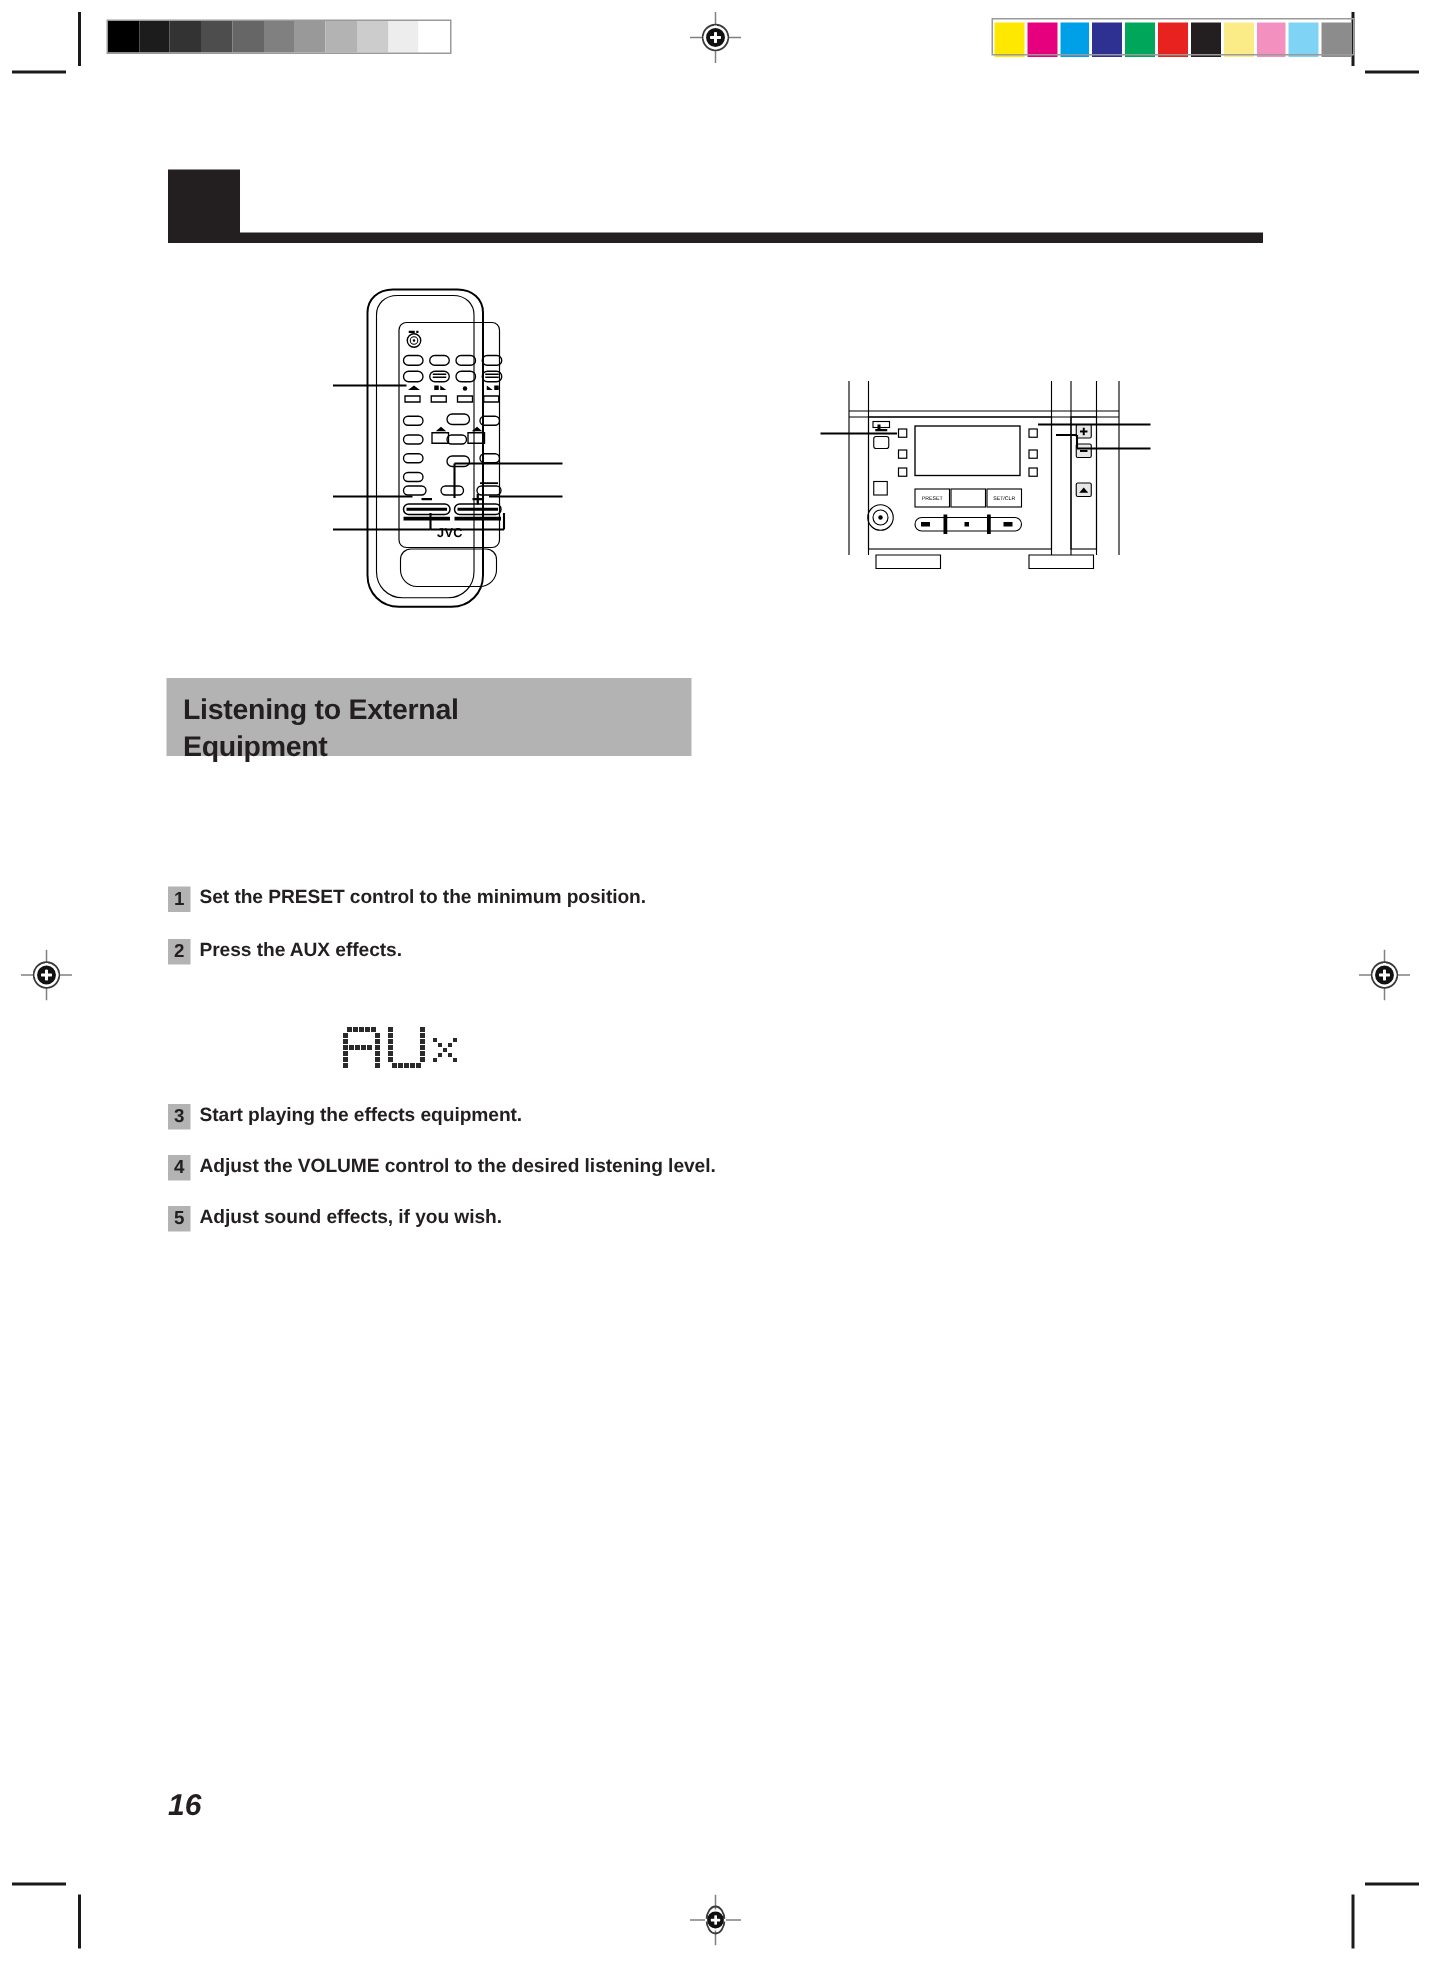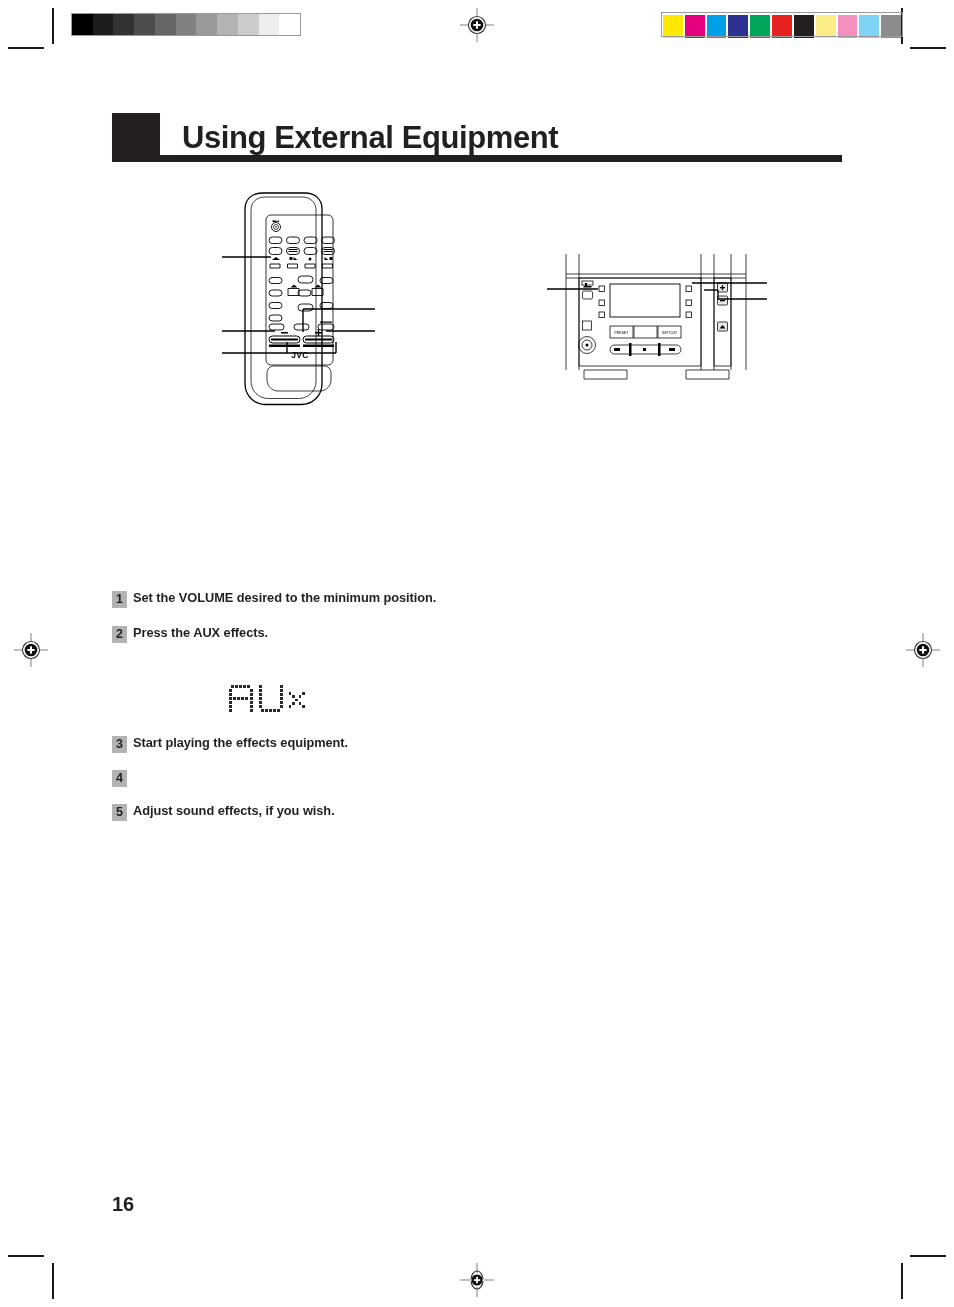--- a/index.html
+++ b/index.html
@@ -93,20 +93,21 @@
   }
 
   
   .lcd { position: absolute; }
 
   
   .pagenum {
     position: absolute;
     font-size: 20px;
     font-weight: bold;
+    font-style: italic;
     color: #231f20;
   }
 
   
   .art { position: absolute; }
 </style>
 </head>
 <body>
 
 <div id="page">
@@ -193,21 +194,20 @@
       <div class="sw" style="background: rgb(0, 166, 90); flex: 1 1 0px; margin: 2px 1px;"></div>
       <div class="sw" style="background: rgb(232, 35, 31); flex: 1 1 0px; margin: 2px 1px;"></div>
       <div class="sw" style="background: rgb(35, 31, 32); flex: 1 1 0px; margin: 2px 1px;"></div>
       <div class="sw" style="background: rgb(251, 236, 136); flex: 1 1 0px; margin: 2px 1px;"></div>
       <div class="sw" style="background: rgb(244, 144, 192); flex: 1 1 0px; margin: 2px 1px;"></div>
       <div class="sw" style="background: rgb(127, 212, 245); flex: 1 1 0px; margin: 2px 1px;"></div>
       <div class="sw" style="background: rgb(140, 140, 140); flex: 1 1 0px; margin: 2px 1px;"></div>
     </div>
 
   <div class="title-block" style="left:112px; top:113px; width:48px; height:44px;"></div>
-  <div class="title-text" style="left:182px; top:120px;">Using External Equipment</div>
   <div class="title-rule" style="left:112px; top:155px; width:730px; height:7px;"></div>
 
   <div class="art" style="left:214px; top:186px; width:170px; height:225px;">
     <svg width="170" height="225" viewBox="0 0 340 450" shape-rendering="geometricPrecision">
       <g fill="none" stroke="#000000" stroke-width="2.6" stroke-linejoin="round">
 
         <path d="M96 14 h86 c20 0 34 13 34 31 v350 c0 24 -18 42 -42 42 h-70
                  c-24 0 -42 -18 -42 -42 v-350 c0 -18 14 -31 34 -31 z"></path>
 
         <path d="M102 22 h74 c17 0 28 11 28 26 v342 c0 20 -15 35 -35 35 h-60
@@ -428,25 +428,29 @@
 
         <line x1="156" y1="31" x2="231" y2="31"></line>
 
         <line x1="182" y1="47" x2="231" y2="47"></line>
         <line x1="182" y1="47" x2="182" y2="38"></line>
         <line x1="182" y1="38" x2="168" y2="38"></line>
       </g>
     </svg>
   </div>
 
+  <div class="section-head" style="left:111px; top:452px; width:350px; height:52px;">
+    <div class="sh-line">Listening to External</div>
+    <div class="sh-line">Equipment</div>
+  </div>
 
   <div class="steps" style="left:112px; top:590px; width:380px;">
     <div class="step">
       <div class="step-num">1</div>
-      <div class="step-text">Set the VOLUME desired to the minimum position.</div>
+      <div class="step-text">Set the PRESET control to the minimum position.</div>
     </div>
     <div class="step" style="margin-top:17px;">
       <div class="step-num">2</div>
       <div class="step-text">Press the AUX effects.</div>
     </div>
   </div>
 
   <div class="lcd" style="left:228px; top:682px; width:82px; height:34px;" title="AUX">
     <svg width="82" height="34" viewBox="0 0 246 102" shape-rendering="crispEdges">
 
@@ -505,20 +509,21 @@
     </svg>
   </div>
 
   <div class="steps" style="left:112px; top:735px; width:380px;">
     <div class="step">
       <div class="step-num">3</div>
       <div class="step-text">Start playing the effects equipment.</div>
     </div>
     <div class="step" style="margin-top:14px;">
       <div class="step-num">4</div>
+      <div class="step-text">Adjust the VOLUME control to the desired listening level.</div>
     </div>
     <div class="step" style="margin-top:14px;">
       <div class="step-num">5</div>
       <div class="step-text">Adjust sound effects, if you wish.</div>
     </div>
   </div>
 
   <div class="pagenum" style="left:112px; top:1193px;">16</div>
 
 </div>

